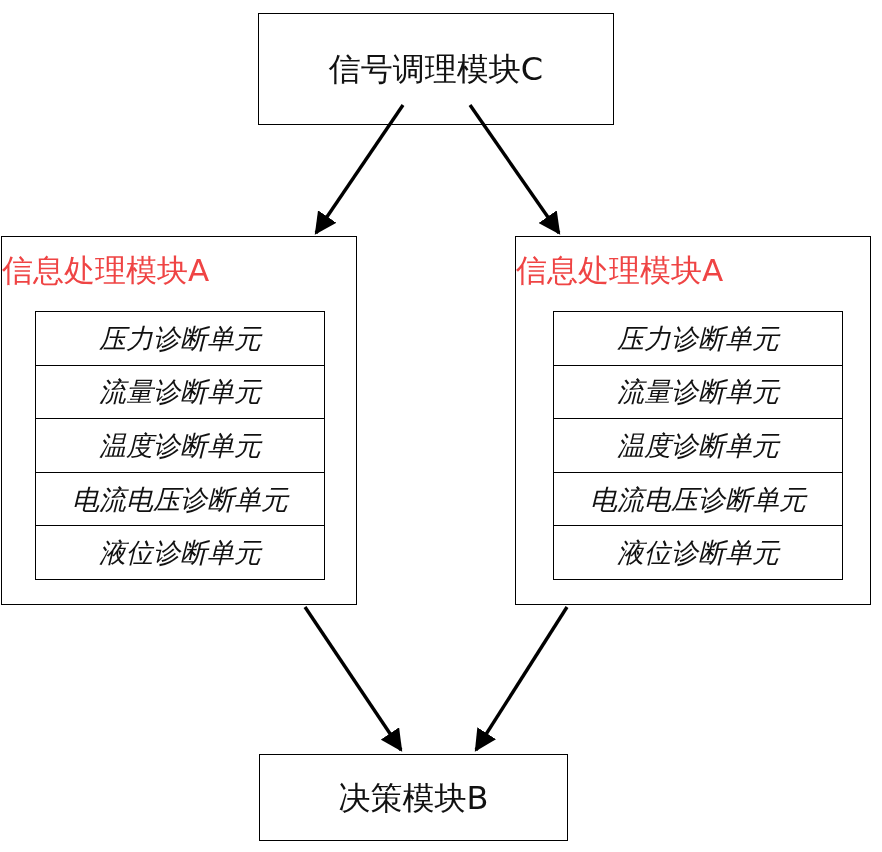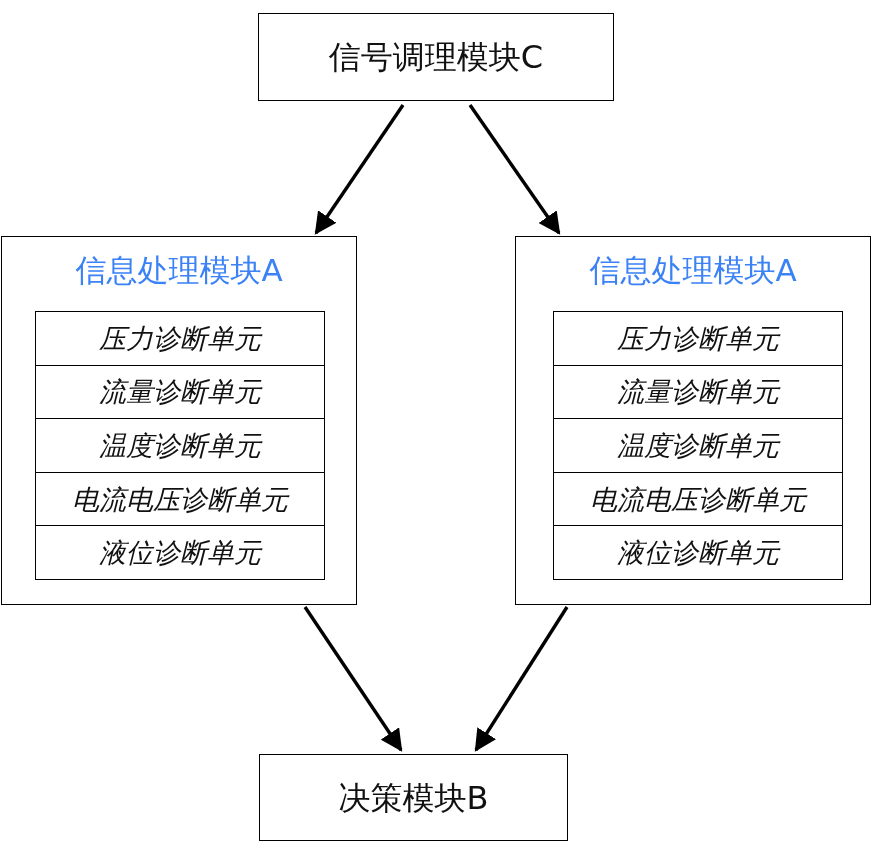--- a/index.html
+++ b/index.html
@@ -39,25 +39,24 @@
     position: absolute;
     box-sizing: border-box;
     border: 1px solid #000000;
     background: #ffffff;
   }
   .module-title {
     position: absolute;
     top: 16px;
     left: 0;
     right: 0;
-    text-align: center;
     font-size: 31px;
     line-height: 1.1;
     white-space: nowrap;
-    color: #3b82f6;
+    color: #ef4444;
   }
   .unit-list {
     position: absolute;
     box-sizing: border-box;
     border: 1px solid #000000;
     background: #ffffff;
     display: flex;
     flex-direction: column;
     font-style: italic;
   }
@@ -84,21 +83,21 @@
     width: 882px;
     height: 852px;
     pointer-events: none;
   }
 </style>
 </head>
 <body>
 
 <div id="canvas">
 
-  <div class="node-box" style="left:258px; top:13px; width:356px; height:88px;">
+  <div class="node-box" style="left:258px; top:13px; width:356px; height:112px;">
     <span class="node-title">信号调理模块C</span>
   </div>
 
   <div class="module-box" style="left:1px; top:236px; width:356px; height:369px;">
     <div class="module-title">信息处理模块A</div>
     <div class="unit-list" style="left:33px; top:74px; width:290px; height:269px;">
       <div class="unit-row">压力诊断单元</div>
       <div class="unit-row">流量诊断单元</div>
       <div class="unit-row">温度诊断单元</div>
       <div class="unit-row">电流电压诊断单元</div>

